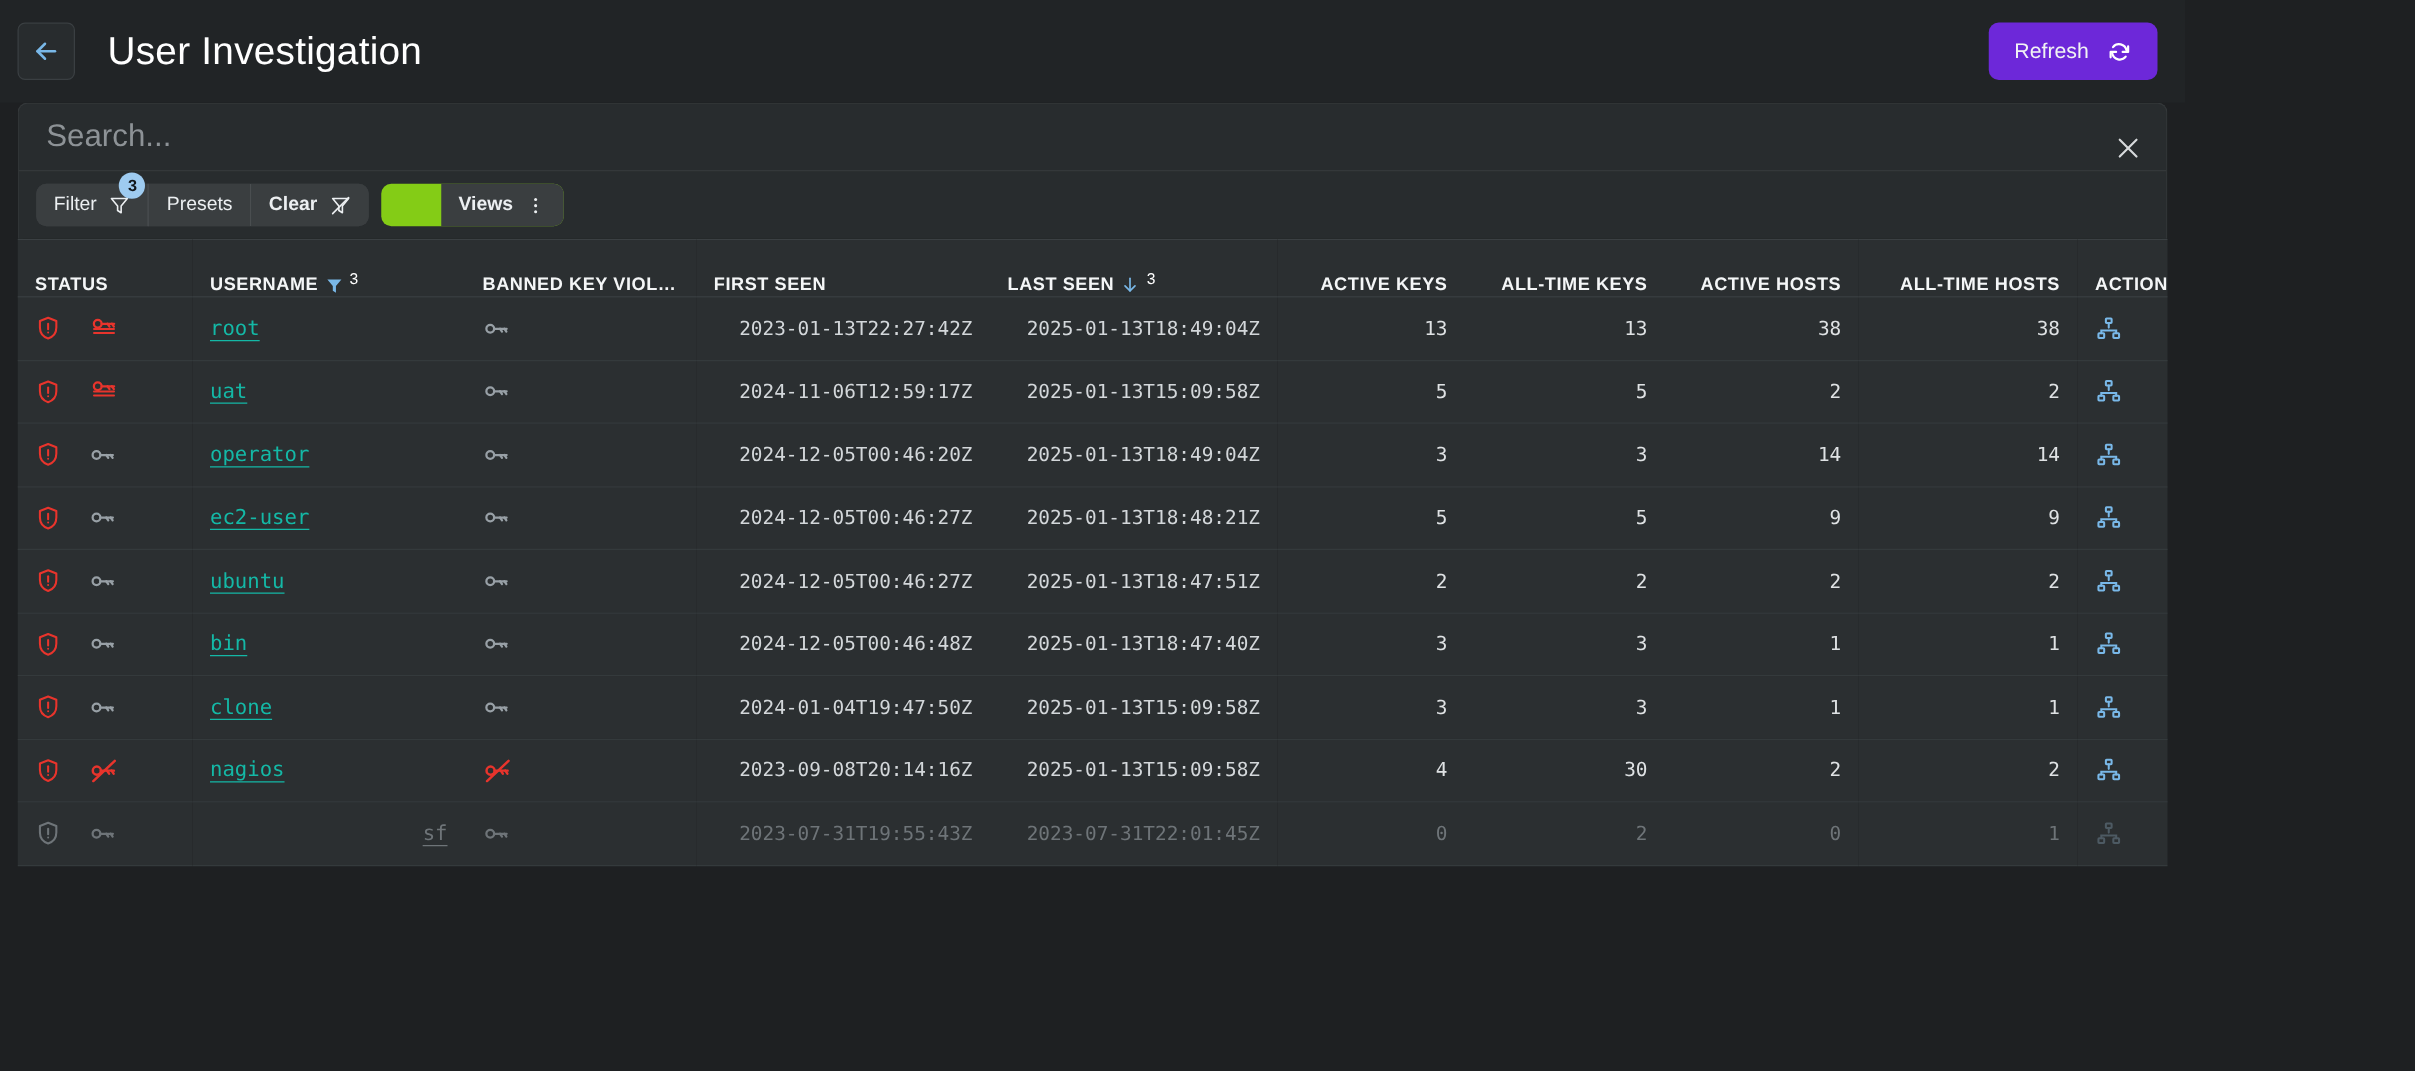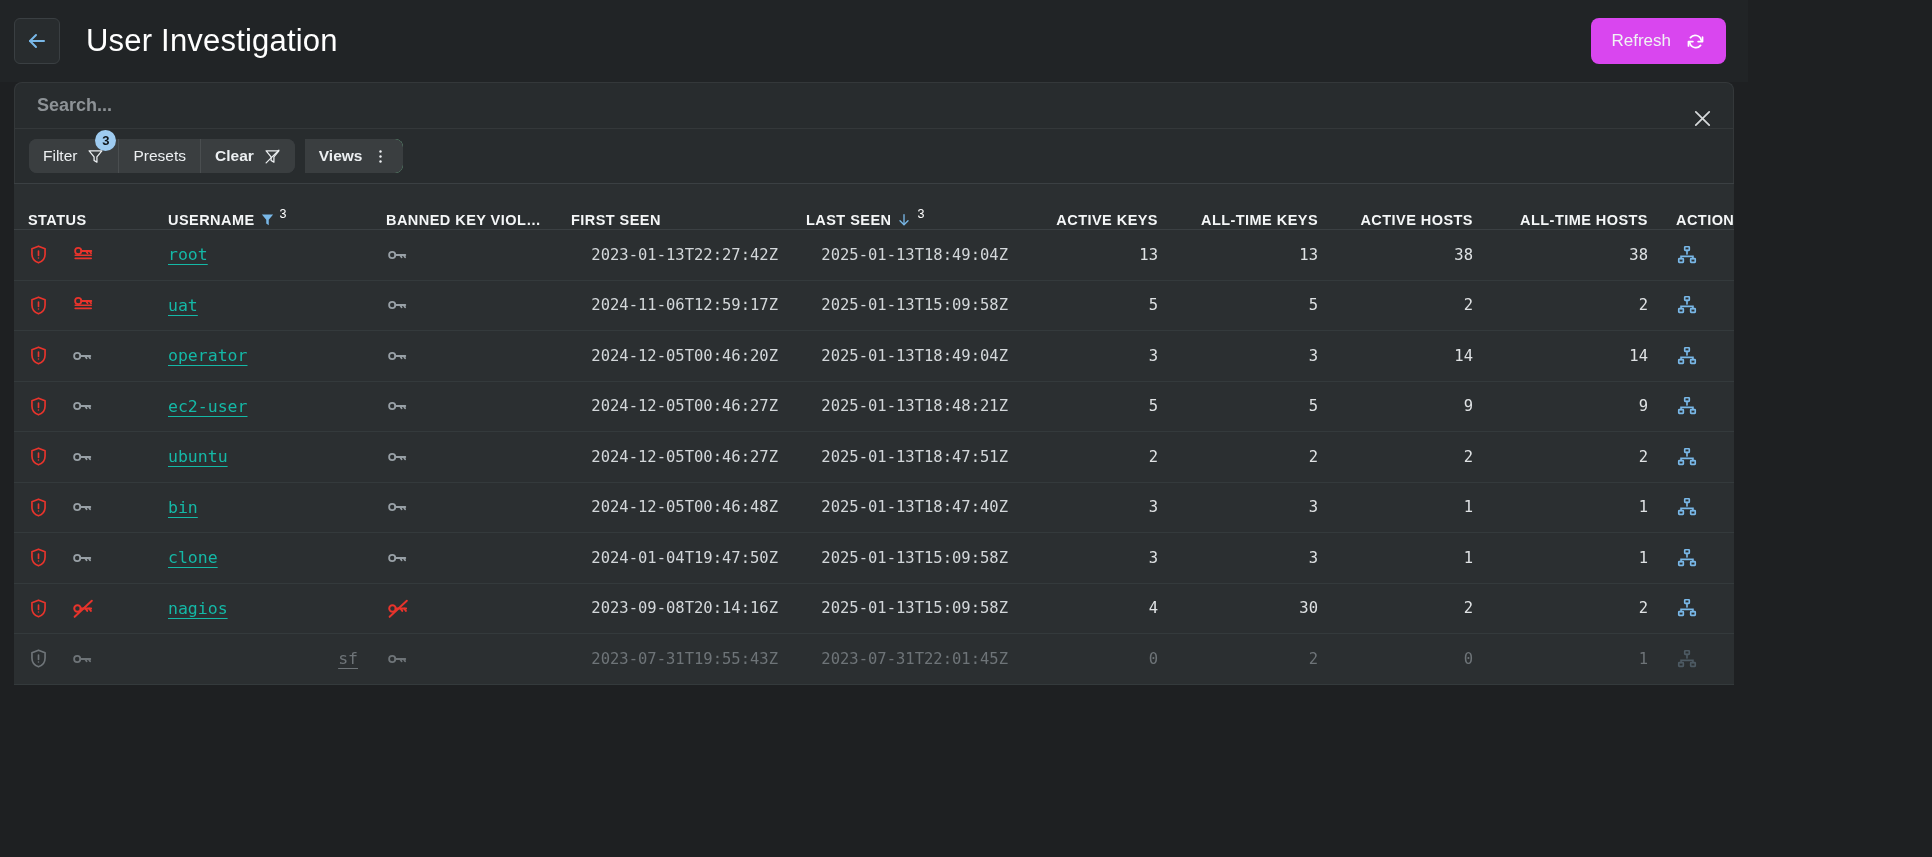--- a/index.html
+++ b/index.html
@@ -27,41 +27,41 @@
   }
   .page-title {
     margin-left: 26px;
     font-size: 31px; font-weight: 400; color: #ffffff;
     letter-spacing: .2px;
   }
   .header-spacer { flex: 1 1 auto; }
   .refresh-btn {
     display: flex; align-items: center; gap: 14px;
     height: 46px; padding: 0 20px;
-    background: #d946ef; border-radius: 8px;
+    background: #6d28d9; border-radius: 8px;
     color: #f1f3f4; font-size: 17px; cursor: pointer;
   }
 
   
   .search-panel {
     margin: 0 14px;
     background: #282c2e;
     border: 1px solid #34383a;
     border-bottom: none;
     border-radius: 8px 8px 0 0;
     position: relative;
   }
   .search-field { padding: 12px 60px 12px 22px; }
   .search-label {
     font-size: 12.5px; font-weight: 700; color: #c8ccd0;
     letter-spacing: .2px; margin-bottom: 5px;
   }
   .search-input {
     width: 100%; border: none; outline: none; background: transparent;
-    color: #e6e8ea; font-size: 18px; font-family: "Liberation Sans", sans-serif; font-weight: bold;
+    color: #e6e8ea; font-size: 25px; font-family: "Liberation Sans", sans-serif;
   }
   .search-input::placeholder { color: #8d9296; }
   .search-clear {
     position: absolute; right: 18px; top: 22px;
     width: 26px; height: 26px; cursor: pointer;
     display: flex; align-items: center; justify-content: center;
   }
 
   
   .toolbar {
@@ -72,21 +72,21 @@
   .btn-group { display: flex; background: #3a3e40; border-radius: 8px; overflow: visible; }
   .tb-btn {
     display: flex; align-items: center; gap: 10px;
     height: 34px; padding: 0 14px;
     color: #eceff1; font-size: 15.5px; cursor: pointer;
     background: #3a3e40; position: relative;
   }
   .tb-btn + .tb-btn { border-left: 1px solid #4a4e50; }
   .btn-group .tb-btn:first-child { border-radius: 8px 0 0 8px; }
   .btn-group .tb-btn:last-child  { border-radius: 0 8px 8px 0; font-weight: bold; }
-  .btn-solo { background:#86efac; border-radius: 8px; }
+  .btn-solo { background:#84cc16; border-radius: 8px; padding-left: 48px; }
   .badge {
     position: absolute; top: -9px; right: 2px;
     min-width: 21px; height: 21px; padding: 0 5px;
     background: #9ecbf0; color: #10161b;
     border-radius: 11px; font-size: 13px; font-weight: 600;
     display: flex; align-items: center; justify-content: center;
   }
 
   
   .table-wrap { flex: 1 1 auto; margin: 0 14px; overflow: hidden; }
@@ -97,21 +97,21 @@
     font-size: 14.5px; font-weight: 700; letter-spacing: .45px;
     text-transform: uppercase;
     height: 46px;
     border-top: 1px solid #3b4043;
     border-bottom: 1px solid #3b4043;
     padding: 0 14px;
     white-space: nowrap;
   }
   th.left  { text-align: left; }
   th.right { text-align: right; }
-  .th-inner { display: inline-flex; align-items: center; gap: 5px; margin-top: 26px; }
+  .th-inner { display: inline-flex; align-items: flex-end; gap: 5px; margin-top: 26px; }
   .sup { font-size: 12.5px; color: #ffffff; position: relative; top: -6px; font-weight: 400; }
 
   tbody td {
     height: 50.5px;
     border-bottom: 1px solid #343a3c;
     padding: 0 14px;
     color: #dfe2e4;
     font-size: 16px;
     white-space: nowrap;
   }

